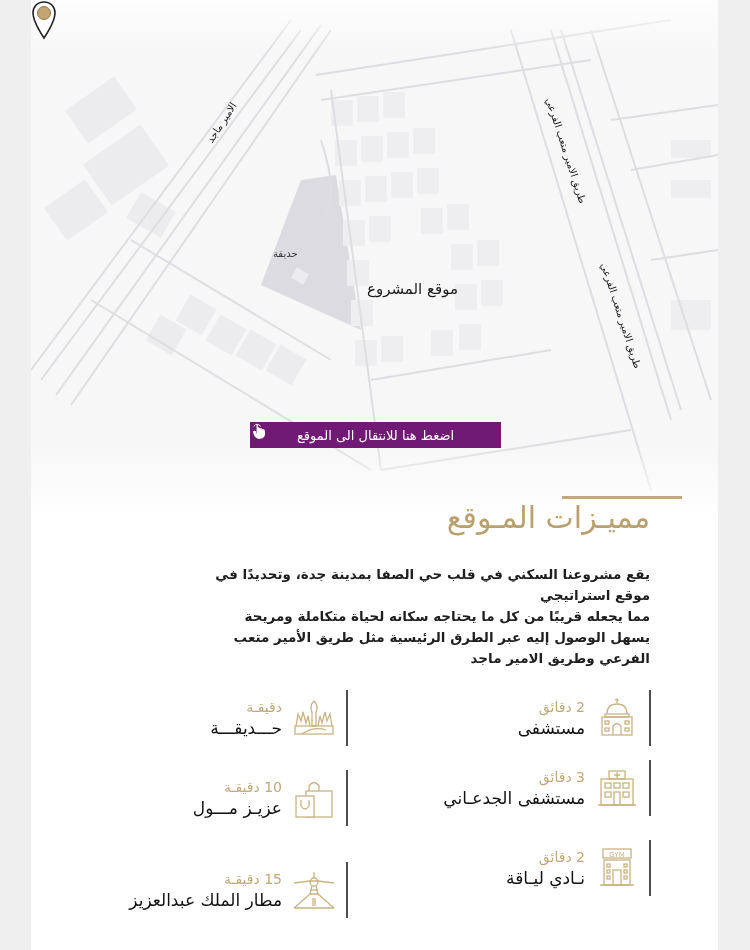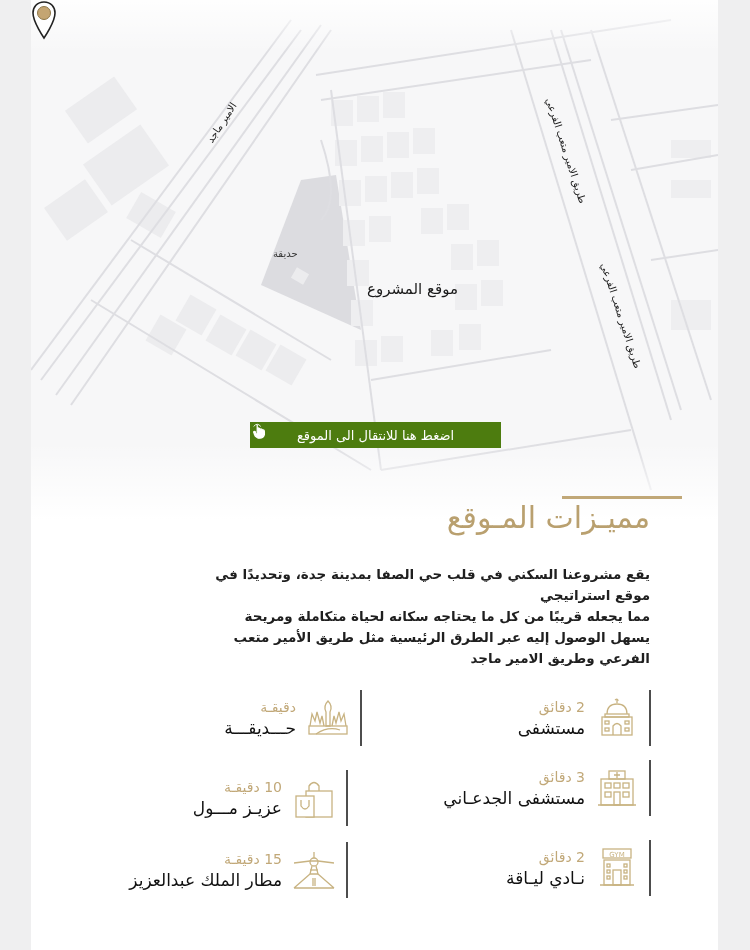--- a/index.html
+++ b/index.html
@@ -4,21 +4,21 @@
 <style>
   html, body { margin:0; padding:0; }
   body { width:750px; height:950px; background:#efeff0; position:relative; overflow:hidden; font-family:"DejaVu Sans", sans-serif; }
   .page { position:absolute; left:31px; top:0; width:687px; height:950px; background:#ffffff; overflow:hidden; }
   .map { position:absolute; left:0; top:0; width:687px; height:520px; }
   .map svg { position:absolute; left:0; top:0; }
   .road-label { position:absolute; font-size:10px; color:#222; white-space:nowrap; transform-origin:center; direction:rtl; }
   .park-label { position:absolute; font-size:10px; color:#333; direction:rtl; }
   .pin-label { position:absolute; left:326px; top:280px; font-size:15px; color:#1a1a1a; direction:rtl; white-space:nowrap;padding-left:10px; }
   .pin { position:absolute; left:354px; top:304px; width:26px; height:42px; }
-  .cta { position:absolute; left:219px; top:422px; width:251px; height:26px; background:#4d7c0f; color:#fff; display:flex; align-items:center; justify-content:center; gap:8px; direction:rtl; font-size:13px; cursor:pointer; }
+  .cta { position:absolute; left:219px; top:422px; width:251px; height:26px; background:#701a75; color:#fff; display:flex; align-items:center; justify-content:center; gap:8px; direction:rtl; font-size:13px; cursor:pointer; }
   .cta .hand { width:18px; height:18px; }
   .title-rule { position:absolute; left:531px; top:496px; width:120px; height:3px; background:#c1a878; }
   .section-title { position:absolute; right:68px; top:500px; font-size:30px; font-weight:normal; color:#b9a06f; direction:rtl; letter-spacing:0.5px; }
   .desc { position:absolute; right:68px; top:564px; width:440px; direction:rtl; text-align:right; font-size:13.5px; line-height:21px; color:#1f1f1f;font-weight:bold; }
   .desc p { margin:0; }
   .feature { position:absolute; height:60px; display:flex; direction:rtl; align-items:center; }
   .feature .vline { width:2px; height:56px; background:#4d4d4d; margin-left:10px; }
   .feature .icon { width:44px; height:44px; margin-left:10px; }
   .feature .text { text-align:right; }
   .feature .time { font-size:14px; color:#c1a878; line-height:20px; }
@@ -194,21 +194,21 @@
         <rect x="29" y="30" width="3" height="3"></rect>
       <rect x="18" y="24" width="8" height="15"></rect>
         <path d="M5 39 L39 39"></path>
     </svg>
     <div class="text">
       <div class="time">2 دقائق</div>
       <div class="name">نـادي ليـاقة</div>
     </div>
   </div>
 
-  <div class="feature" style="right:356px; top:688px;">
+  <div class="feature" style="right:370px; top:688px;">
     <div class="vline"></div>
     <svg class="icon" viewBox="0 0 44 44" fill="none" stroke="#c8b382" stroke-width="1.3">
       <path d="M22 5 Q17 10 20 16 L20 30 L24 30 L24 16 Q27 10 22 5 Z"></path>
       <path d="M4 30 L6 18 L9 25 L11 16 L14 27 L16 20 L18 30"></path>
       <path d="M26 30 L28 20 L30 27 L33 16 L35 25 L38 18 L40 30"></path>
       <rect x="3" y="30" width="38" height="8"></rect>
       <path d="M10 38 Q22 30 34 34"></path>
     </svg>
     <div class="text">
       <div class="time">دقيقـة</div>
@@ -223,21 +223,21 @@
       <rect x="14" y="15" width="26" height="26"></rect>
       <rect x="4" y="20" width="18" height="21" fill="#fff"></rect>
       <path d="M9 24 L9 30 Q13 36 17 30 L17 24"></path>
     </svg>
     <div class="text">
       <div class="time">10 دقيقـة</div>
       <div class="name">عزيـز مـــول</div>
     </div>
   </div>
 
-  <div class="feature" style="right:370px; top:840px;margin-left:48px;">
+  <div class="feature" style="right:370px; top:860px;margin-left:48px;">
     <div class="vline"></div>
     <svg class="icon" viewBox="0 0 44 44" fill="none" stroke="#c8b382" stroke-width="1.3">
       <path d="M22 4 L22 10"></path>
       <path d="M2 15 L18 13 L26 13 L42 15"></path>
       <ellipse cx="22" cy="14" rx="4" ry="4"></ellipse>
       <path d="M20 18 L18 26 L26 26 L24 18"></path>
       <path d="M18 22 L26 22"></path>
       <path d="M2 40 L18 26 M42 40 L26 26 M2 40 L42 40"></path>
       <path d="M21 30 L21 38 M23 30 L23 38"></path>
     </svg>

